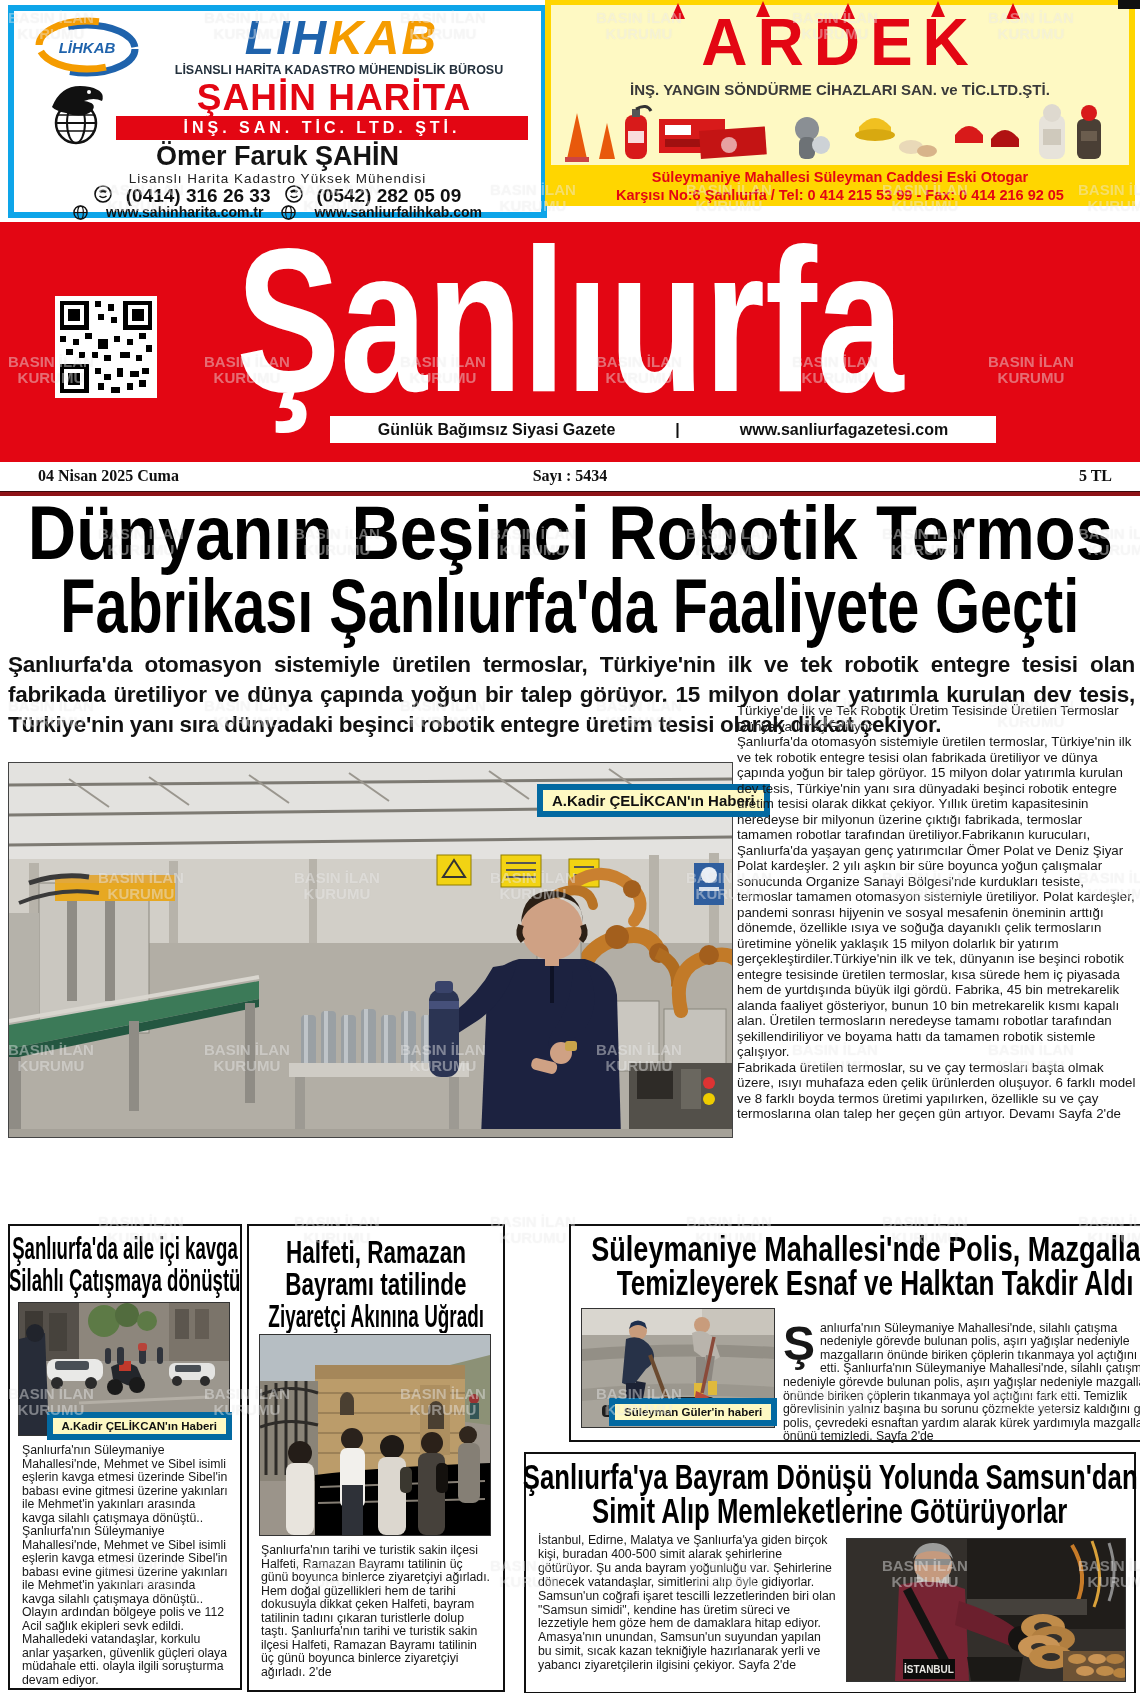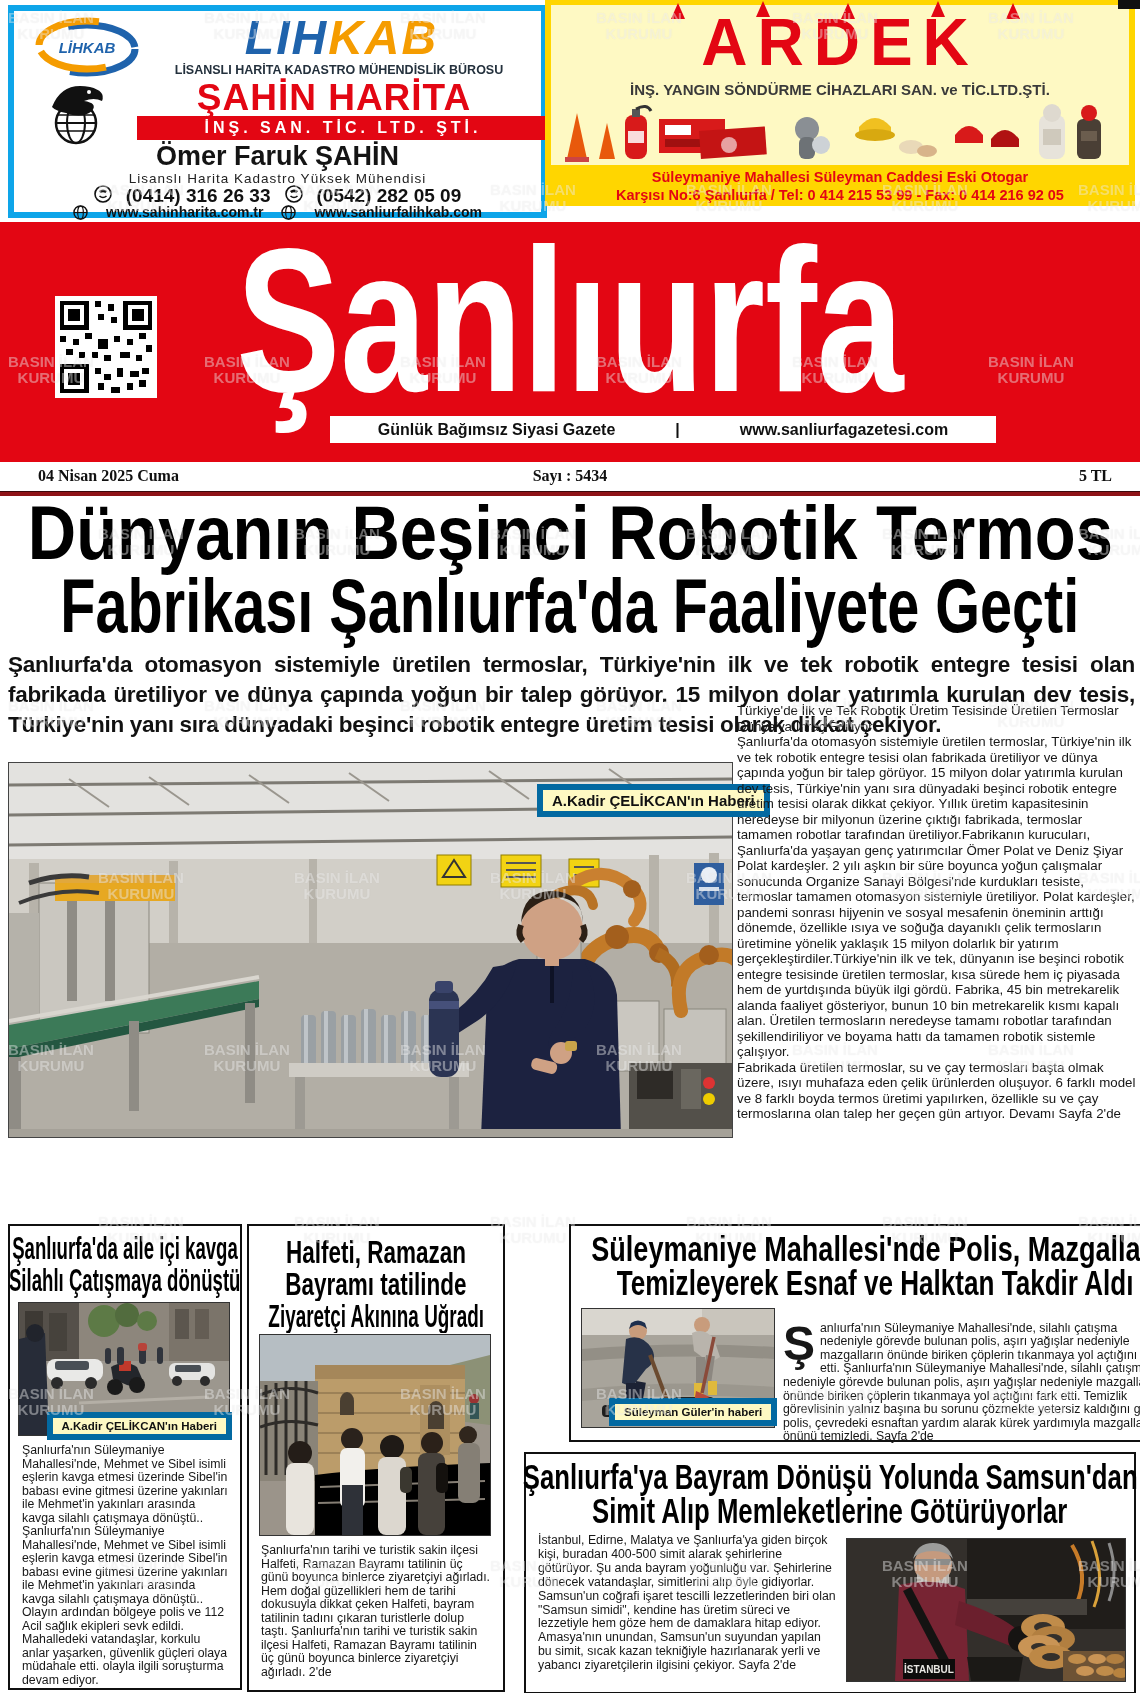--- a/index.html
+++ b/index.html
@@ -7,21 +7,21 @@
   #page{position:relative;width:1140px;height:1693px;background:#fff;overflow:hidden;
         font-family:"Liberation Sans",sans-serif;color:#111;margin:0 auto;}
   .abs{position:absolute;}
   
   #ad-left{left:8px;top:5px;width:527px;height:201px;border:6px solid #0ea5e9;background:#fff;}
   .lihkab-brand{left:130px;top:2px;width:395px;text-align:center;font-weight:bold;font-style:italic;
                 font-size:48px;letter-spacing:2px;line-height:50px;}
   .lihkab-brand .b{color:#1f63ac;} .lihkab-brand .o{color:#f59c00;}
   .lihkab-sub{left:125px;top:52px;width:400px;text-align:center;font-weight:bold;font-size:12.5px;color:#24313d;}
   .sahin{left:115px;top:66px;width:410px;text-align:center;font-weight:bold;font-size:37px;color:#e30613;letter-spacing:1px;}
-  .sahin-bar{left:123px;top:105px;width:412px;height:24px;background:#e30613;color:#fff;font-weight:bold;
+  .sahin-bar{left:102px;top:105px;width:412px;height:24px;background:#e30613;color:#fff;font-weight:bold;
              font-size:16px;letter-spacing:4px;text-align:center;line-height:24px;}
   .omer{left:0;top:130px;width:527px;text-align:center;font-weight:bold;font-size:27px;color:#141414;}
   .omer-title{left:0;top:160px;width:527px;text-align:center;font-size:13.5px;color:#222;letter-spacing:1px;}
   .contact-row{left:0;top:174px;width:527px;display:flex;justify-content:center;gap:14px;align-items:flex-start;
                font-weight:bold;font-size:19px;color:#111;}
   .web-row{left:0;top:193px;width:527px;display:flex;justify-content:center;gap:18px;align-items:center;
            font-weight:bold;font-size:14px;color:#111;}
   .mini-ic{display:inline-block;vertical-align:middle;}
   #ad-right{left:545px;top:0;width:590px;height:206px;background:#ffd600;}
   .ardek-inner{left:6px;top:5px;width:578px;height:160px;background:#fef9c3;}

